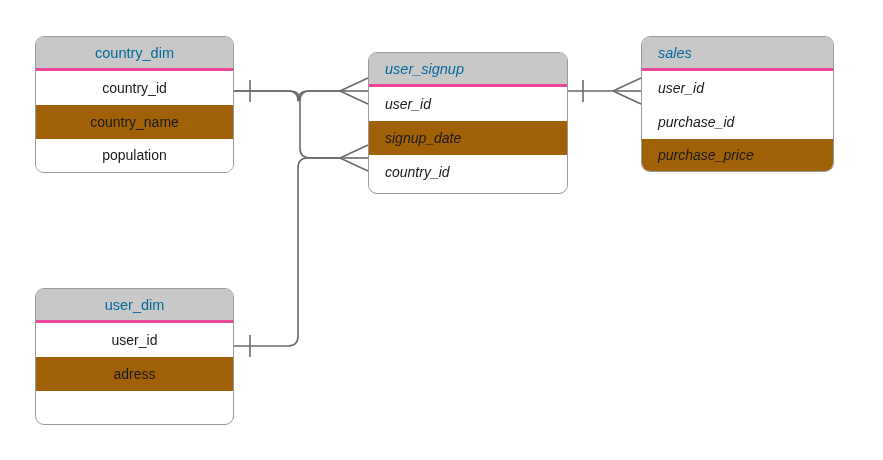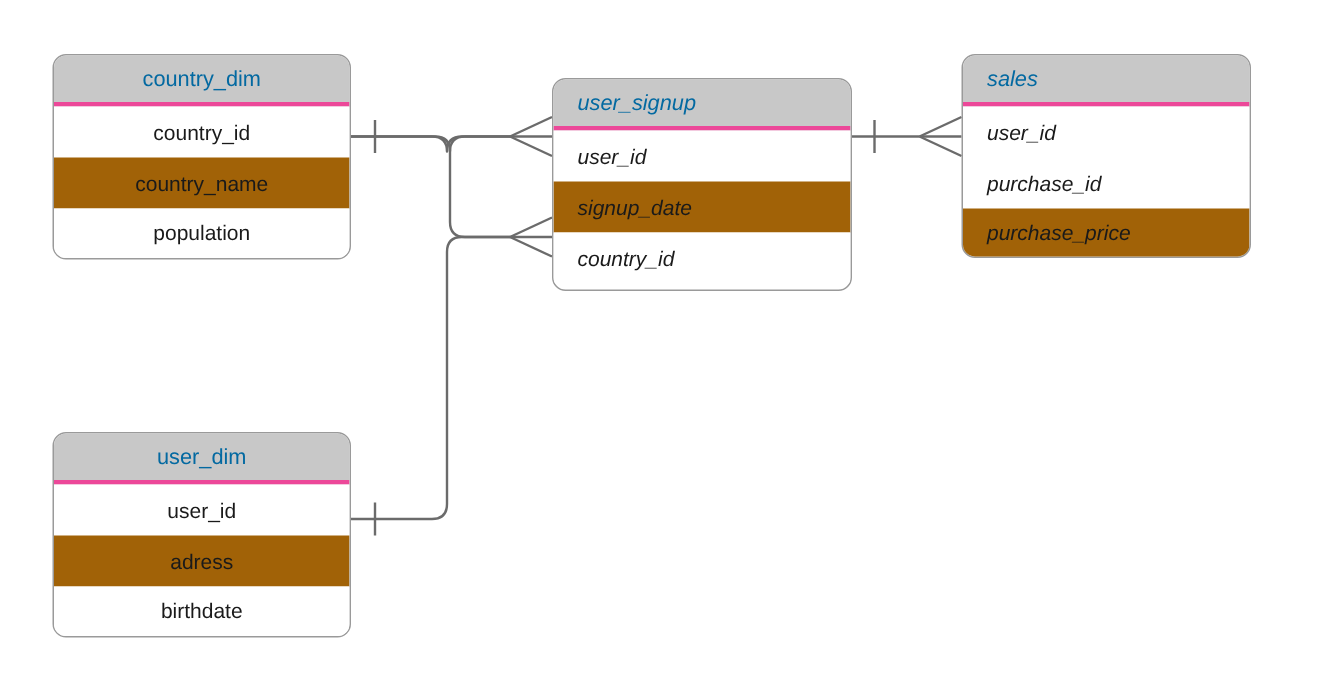--- a/index.html
+++ b/index.html
@@ -145,16 +145,15 @@
     <div class="entity-header">sales</div>
     <div class="entity-row">user_id</div>
     <div class="entity-row">purchase_id</div>
     <div class="entity-row alt last">purchase_price</div>
   </div>
 
   <div class="entity align-center" style="left:35px; top:288px; width:199px; height:137px;">
     <div class="entity-header">user_dim</div>
     <div class="entity-row">user_id</div>
     <div class="entity-row alt">adress</div>
-    <div class="entity-row last">birthdate</div>
   </div>
 
 </div>
 
 </body></html>

